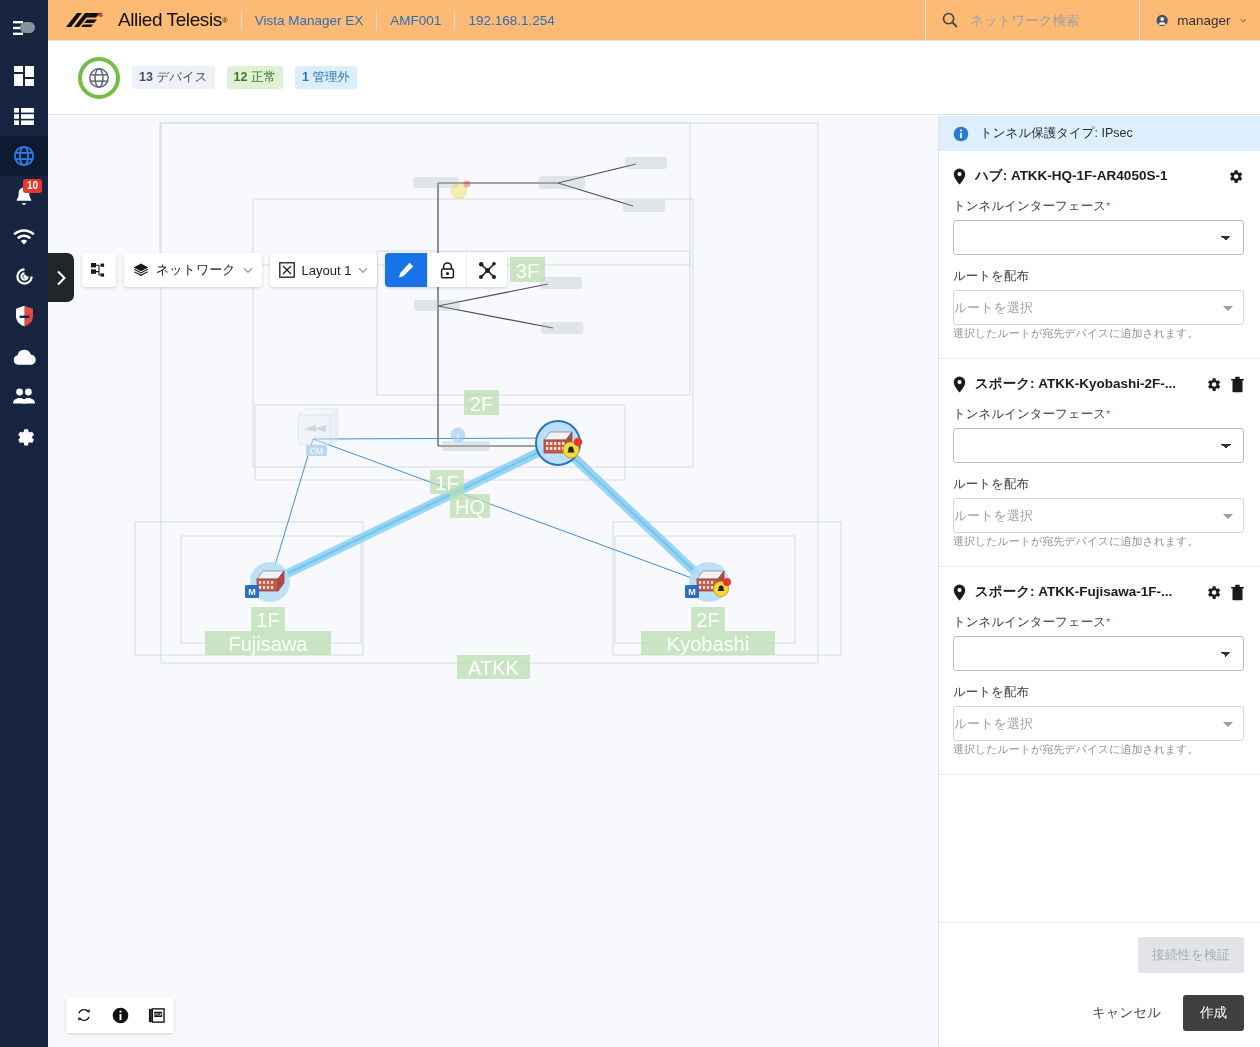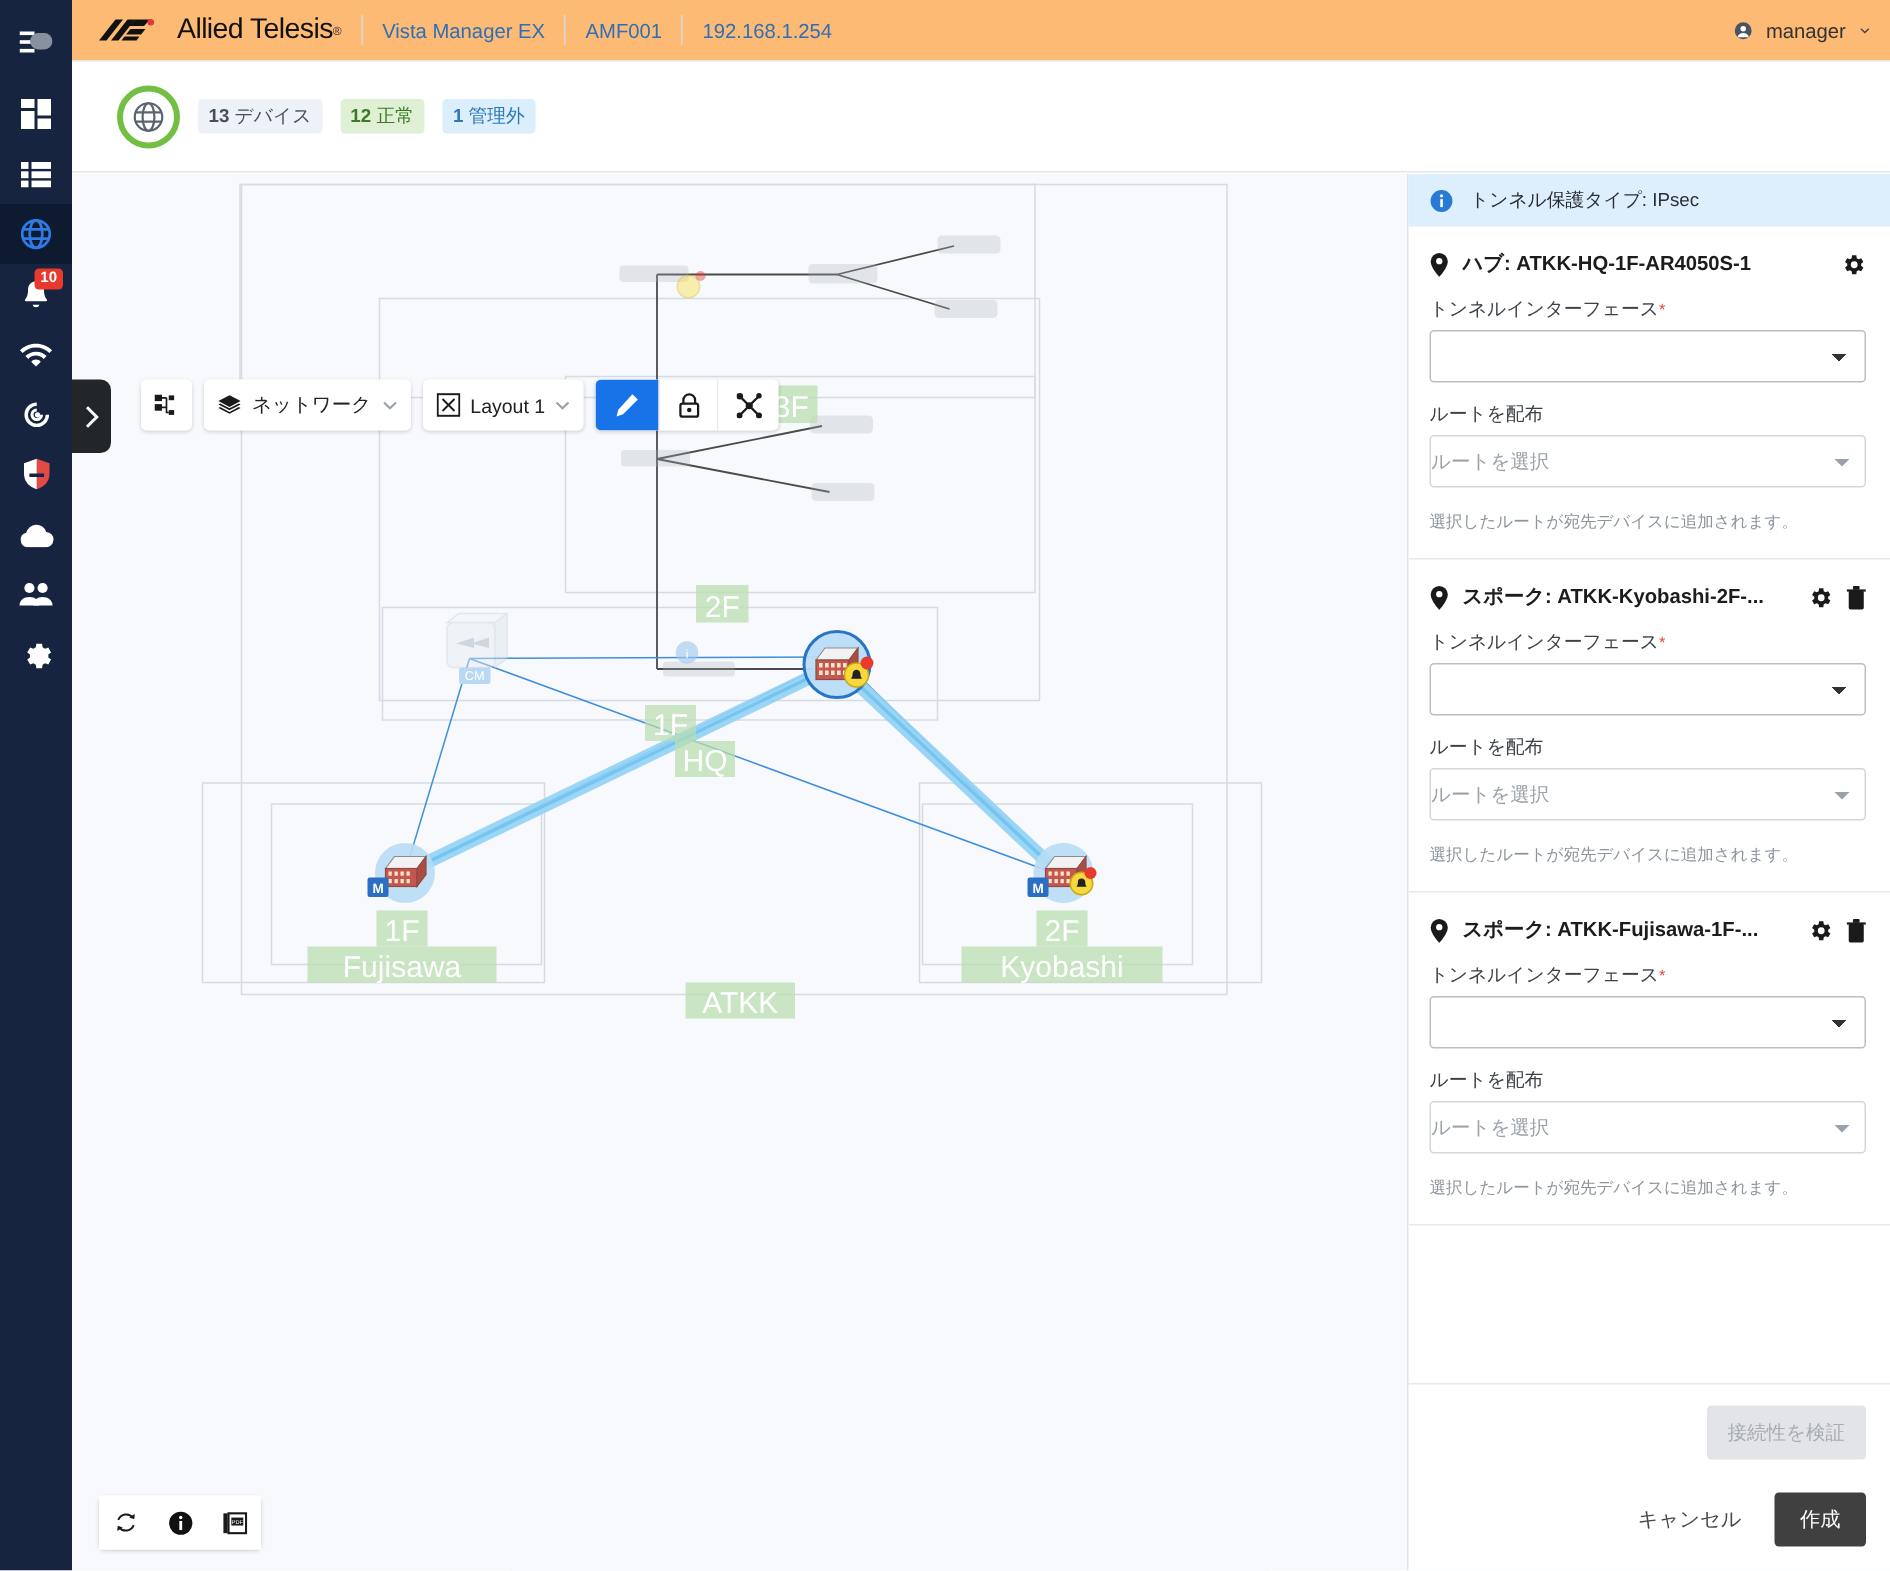--- a/index.html
+++ b/index.html
@@ -180,21 +180,21 @@
   .sel-ghost {
     width: 100%; height: 35px; border: 1px solid #d3d7dc; border-radius: 3px;
     background: #fff; display: flex; align-items: center; padding: 0 0;
     color: #9aa1a9; font-size: 13px; cursor: pointer; position: relative;
   }
   .sel-ghost .caret {
     position: absolute; right: 10px; top: 50%; margin-top: -2px;
     width: 0; height: 0; border-left: 5px solid transparent;
     border-right: 5px solid transparent; border-top: 5px solid #9aa1a9;
   }
-  .fld-hint { font-size: 11px; color: #8d949c; margin-top: 15px; }
+  .fld-hint { font-size: 11px; color: #8d949c; margin-top: 1px; }
   .panel-foot {
     flex: 0 0 auto; border-top: 1px solid #e6e9ed; padding: 14px 16px 16px 16px;
     display: flex; flex-direction: column; align-items: flex-end; gap: 22px;
   }
   .btn-disabled {
     background: #e2e4e7; color: #a8adb3; border: none; border-radius: 3px;
     height: 36px; padding: 0 14px; font-size: 13px; cursor: default;
     font-family: "Liberation Sans", sans-serif;
   }
   .foot-row { display: flex; align-items: center; gap: 16px; }
@@ -316,20 +316,27 @@
       <span class="logo-text">Allied Telesis</span>
       <span class="logo-reg">®</span>
       <span class="hdr-sep"></span>
       <span class="hdr-link">Vista Manager EX</span>
       <span class="hdr-sep"></span>
       <span class="hdr-link">AMF001</span>
       <span class="hdr-sep"></span>
       <span class="hdr-link">192.168.1.254</span>
     </div>
     <div class="hdr-spring"></div>
+    <div class="search-box">
+      <svg width="16" height="16" viewBox="0 0 16 16">
+        <circle cx="6.6" cy="6.6" r="5.1" fill="none" stroke="#3c4248" stroke-width="1.6"></circle>
+        <line x1="10.4" y1="10.4" x2="15" y2="15" stroke="#3c4248" stroke-width="1.8"></line>
+      </svg>
+      <input class="search-input" type="text" placeholder="ネットワーク検索" style="">
+    </div>
     <div class="user-box">
       <svg width="21" height="21" viewBox="0 0 24 24">
         <circle cx="12" cy="12" r="11" fill="#4b5560"></circle>
         <circle cx="12" cy="9.3" r="3.6" fill="#fff"></circle>
         <path d="M4.6 20.4a7.8 7.8 0 0114.8 0z" fill="#fff"></path>
       </svg>
       <span class="user-name">manager</span>
       <svg width="11" height="7" viewBox="0 0 11 7">
         <path d="M1 1.2 5.5 5.6 10 1.2" fill="none" stroke="#3c4248" stroke-width="1.5"></path>
       </svg>
@@ -525,21 +532,21 @@
         <text class="maplabel" x="445.5" y="559" font-size="20" text-anchor="middle">ATKK</text>
       </g>
     </svg>
 
     <div class="expand-tab" style="left:0;">
       <svg width="11" height="16" viewBox="0 0 11 16">
         <path d="M2 1.5 8.5 8 2 14.5" fill="none" stroke="#fff" stroke-width="2"></path>
       </svg>
     </div>
 
-    <div class="map-toolbar" style="left:46px;">
+    <div class="map-toolbar" style="left:34px;">
       <div class="tb-group">
         <div class="tb-btn">
           <svg width="16" height="15" viewBox="0 0 16 15">
             <rect x="0" y="0" width="5" height="4.4" fill="#1a1a1a"></rect>
             <rect x="9.5" y="0.6" width="3.6" height="3.2" fill="#1a1a1a"></rect>
             <rect x="0" y="6.4" width="5" height="4.4" fill="#1a1a1a"></rect>
             <rect x="9.5" y="10.4" width="3.6" height="3.2" fill="#1a1a1a"></rect>
             <path d="M5 2.2h3M5 8.6h3M8 2.2v9.8h1.5" stroke="#1a1a1a" stroke-width="1.1" fill="none"></path>
           </svg>
         </div>

